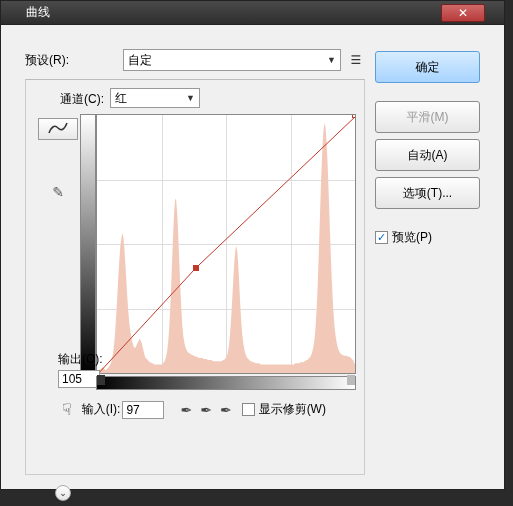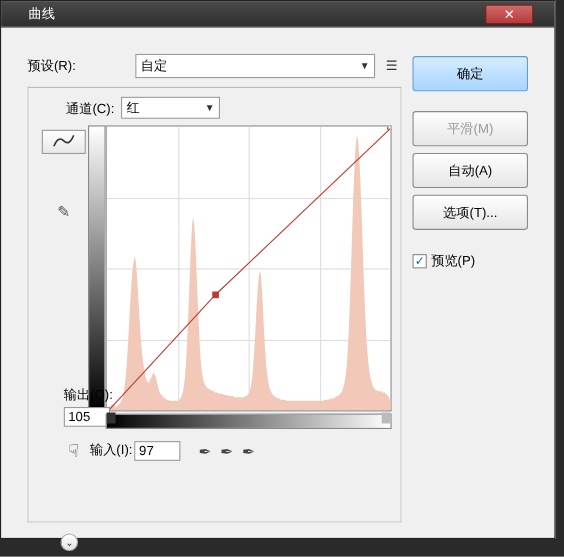--- a/index.html
+++ b/index.html
@@ -131,20 +131,24 @@
             <span class="hand-icon">☟</span>
             <div class="input-row">
               <label>输入(I):</label>
               <input class="numbox" value="97" style="">
             </div>
             <div class="eyedroppers">
               <span class="eyedropper">✒</span>
               <span class="eyedropper">✒</span>
               <span class="eyedropper">✒</span>
             </div>
+            <div class="checkbox-row">
+              <div class="checkbox"></div>
+              <span>显示修剪(W)</span>
+            </div>
           </div>
         </div>
       </div>
 
       <div class="disclosure">
         <div class="disclosure-btn">⌄</div>
       </div>
     </div>
 
     <div class="right">

